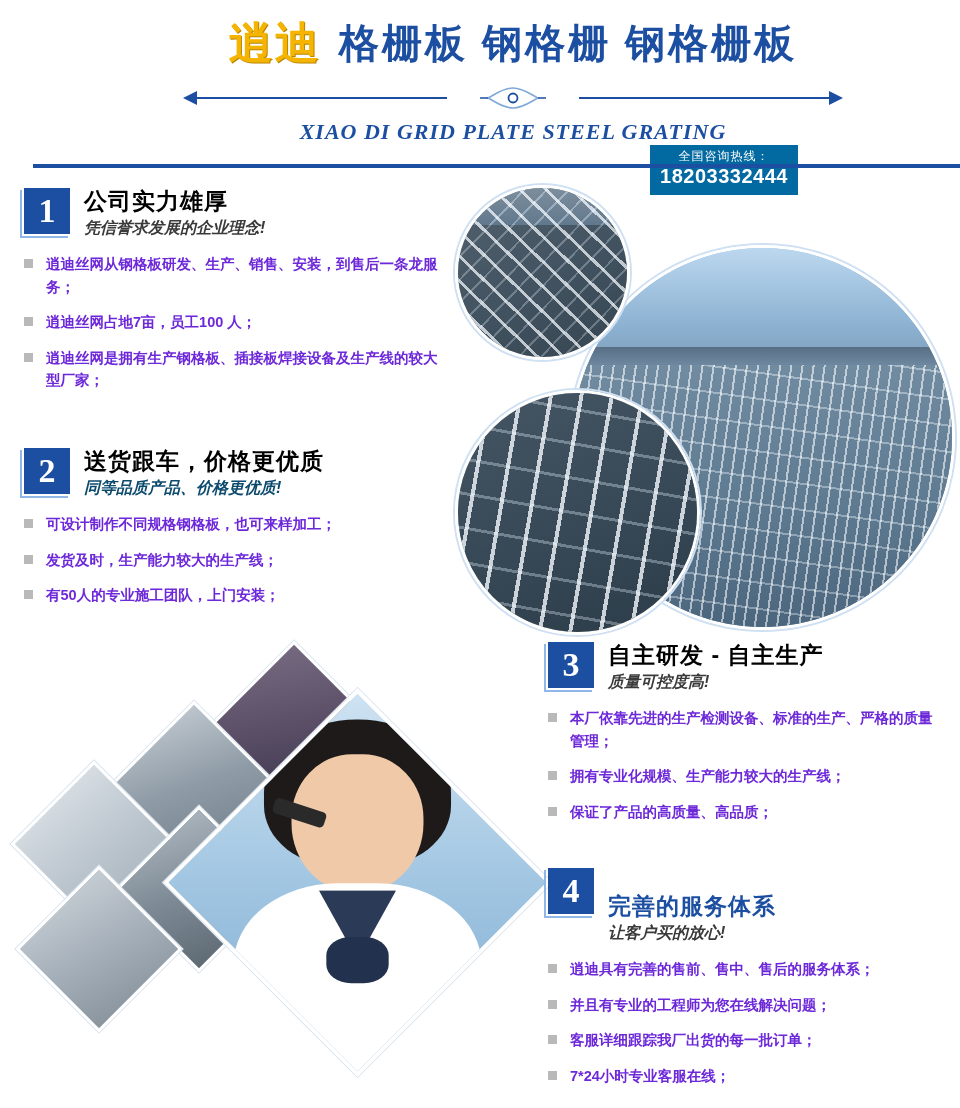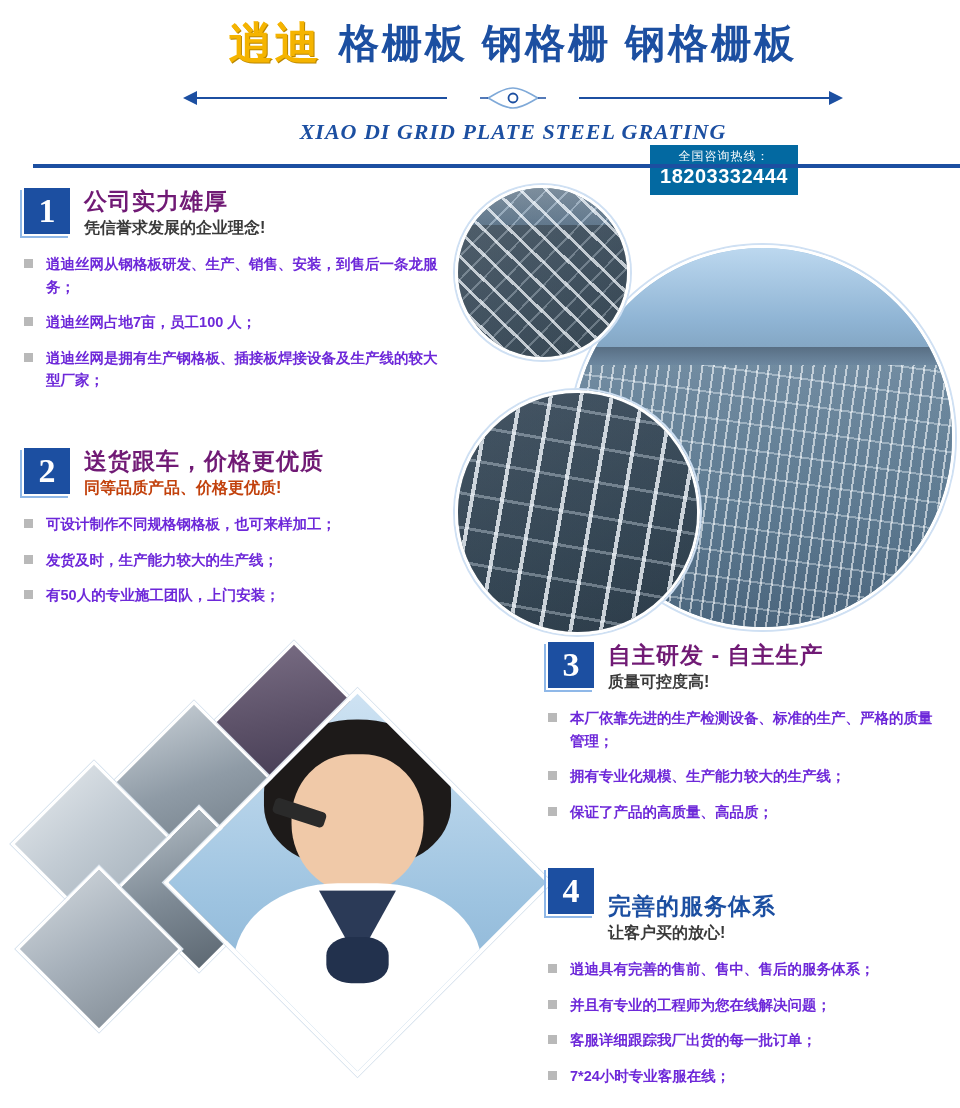--- a/index.html
+++ b/index.html
@@ -131,32 +131,33 @@
     position: absolute;
     left: -4px; bottom: -4px;
     width: 46px; height: 46px;
     border-left: 2px solid #8fb8e8;
     border-bottom: 2px solid #8fb8e8;
   }
   .sec-titles { margin-left: 14px; }
   .sec-title {
     font-size: 23px;
     font-weight: bold;
-    color: #701a75;
+    color: #000000;
     letter-spacing: 1px;
     line-height: 1.15;
   }
   .sec-title.navy { color: #1c4fa1; margin-top: 25px; }
   .sec-sub {
     font-size: 16px;
     font-weight: bold;
     color: #3a3a3a;
     margin-top: 4px;
-  }
-  .sec-sub.red { color: #c2410c; }
+    font-style: italic;
+  }
+  .sec-sub.red { color: #0c4a6e; }
   ul.bullets { list-style: none; margin-top: 14px; }
   ul.bullets li {
     position: relative;
     padding-left: 22px;
     font-size: 14.5px;
     color: #6d28d9;
     line-height: 1.55;
     margin-bottom: 13px;
     font-weight: bold;
   }

